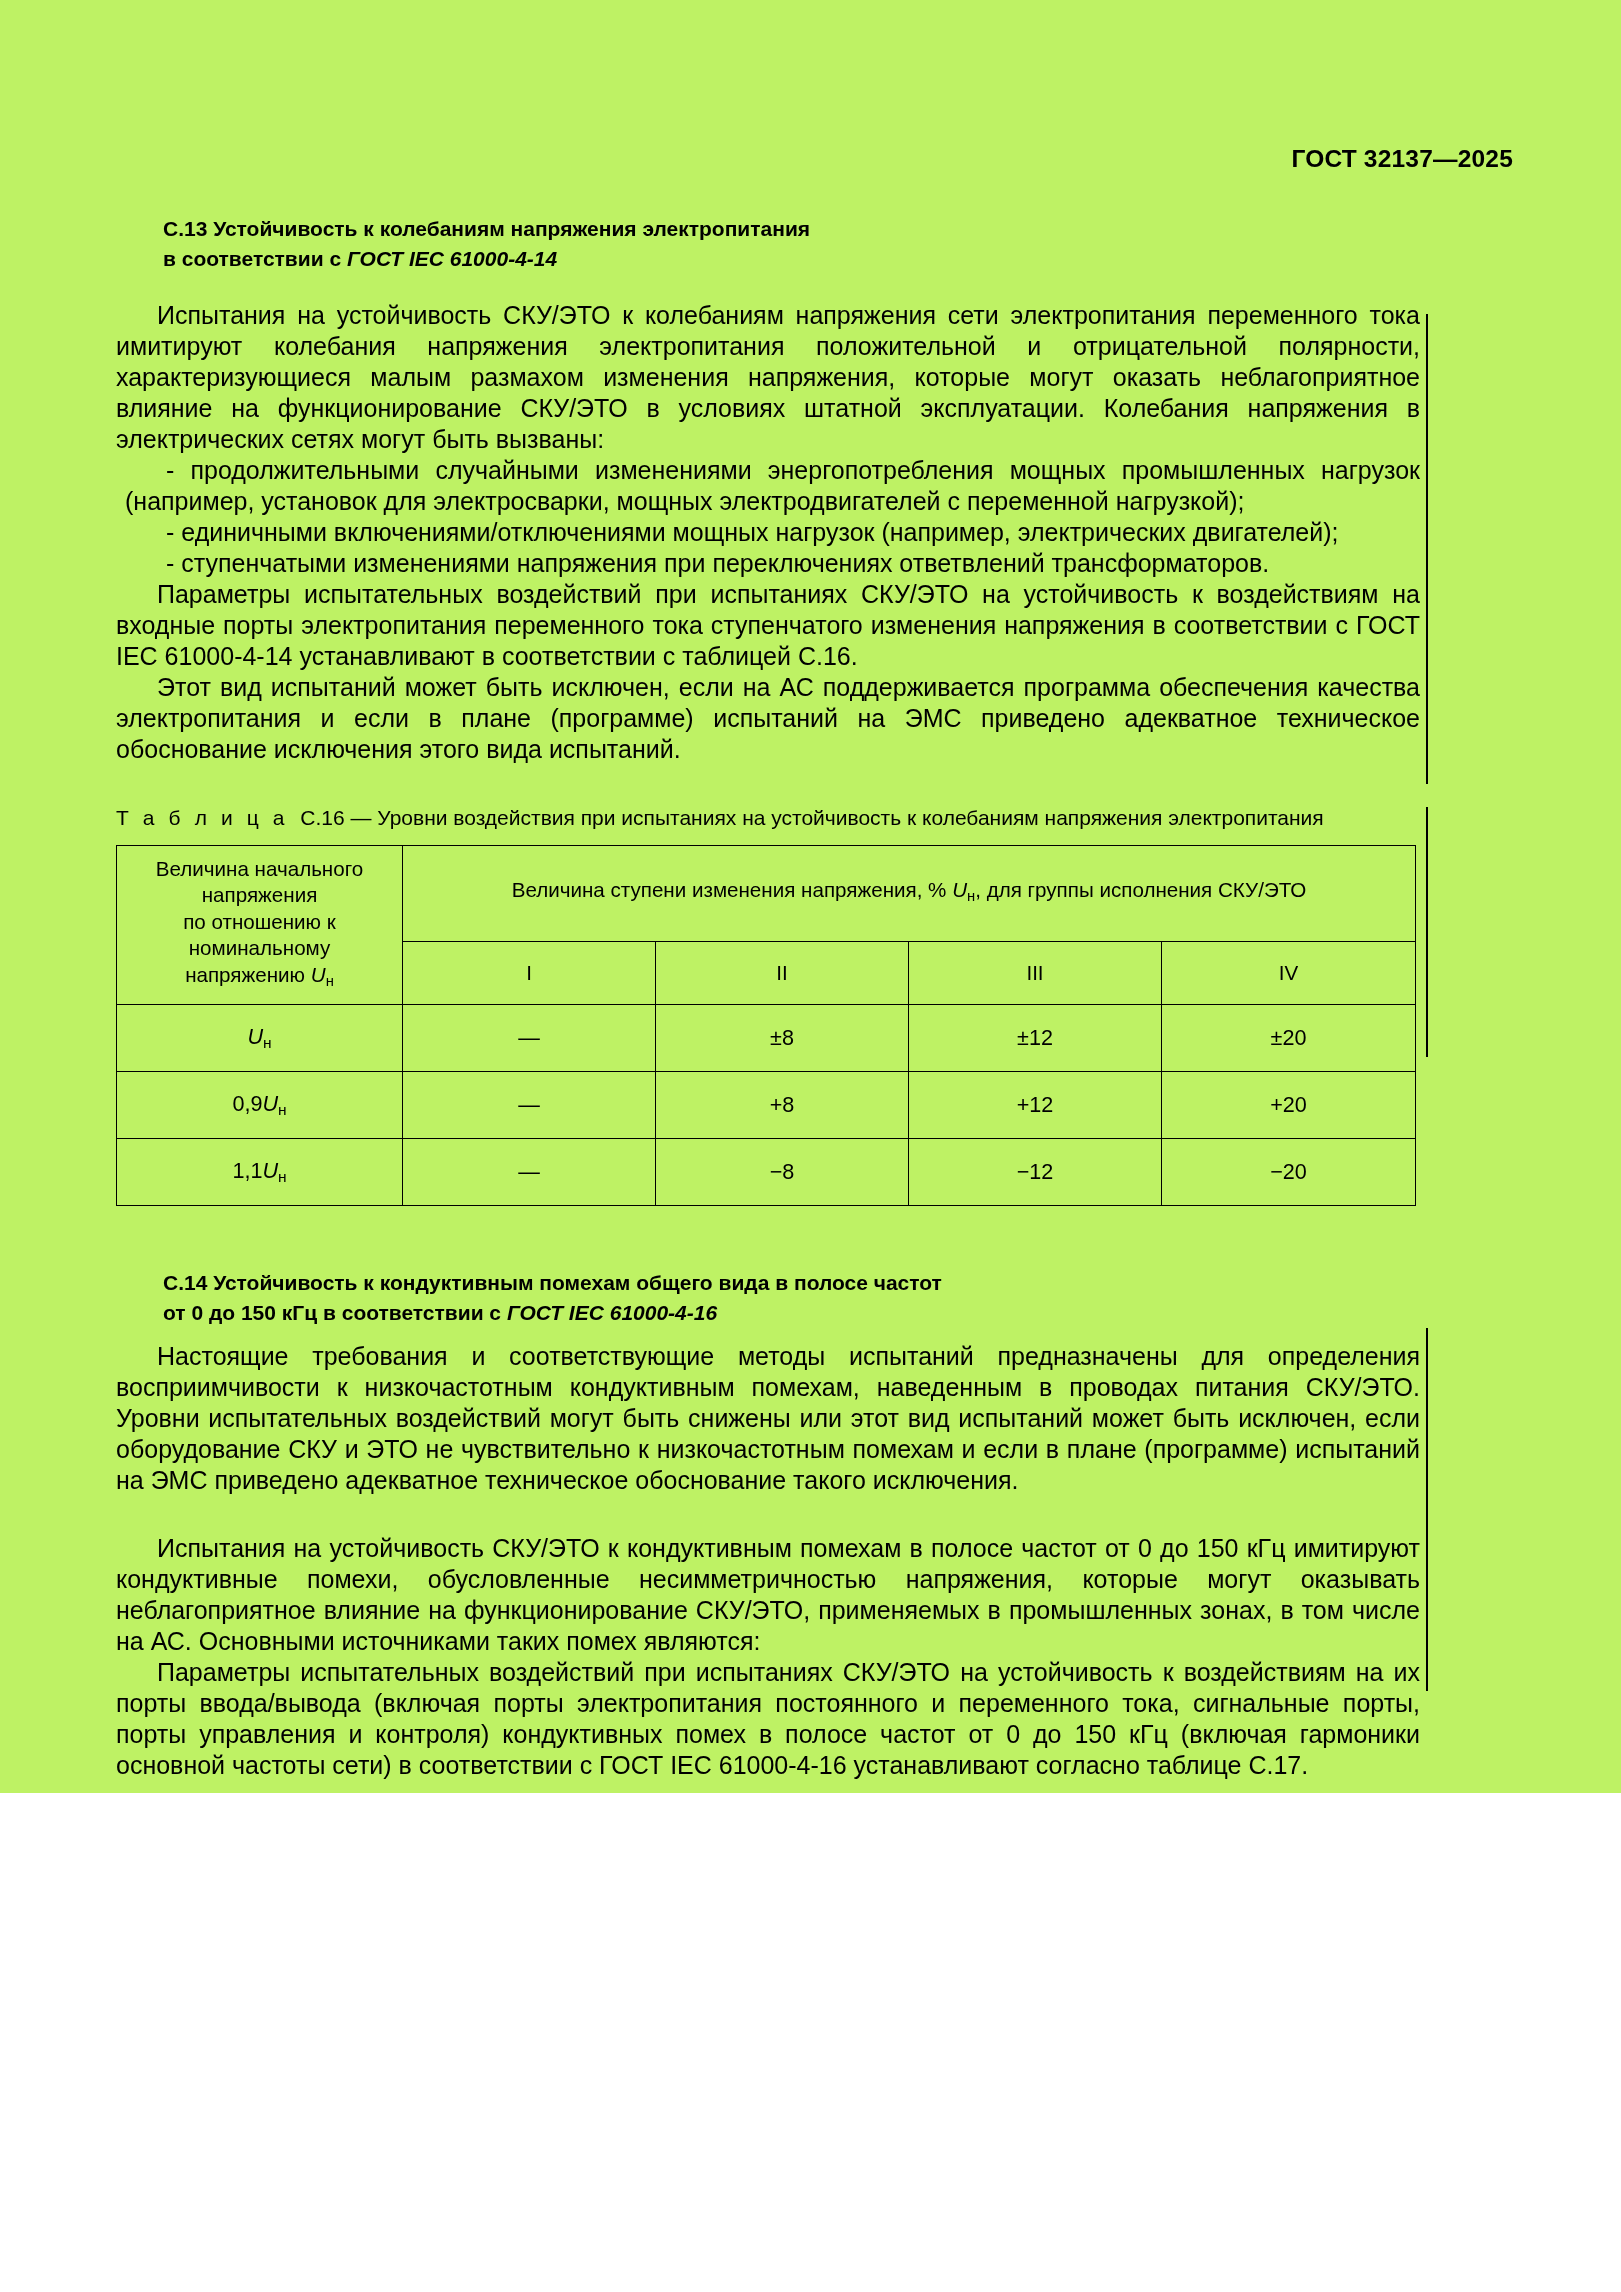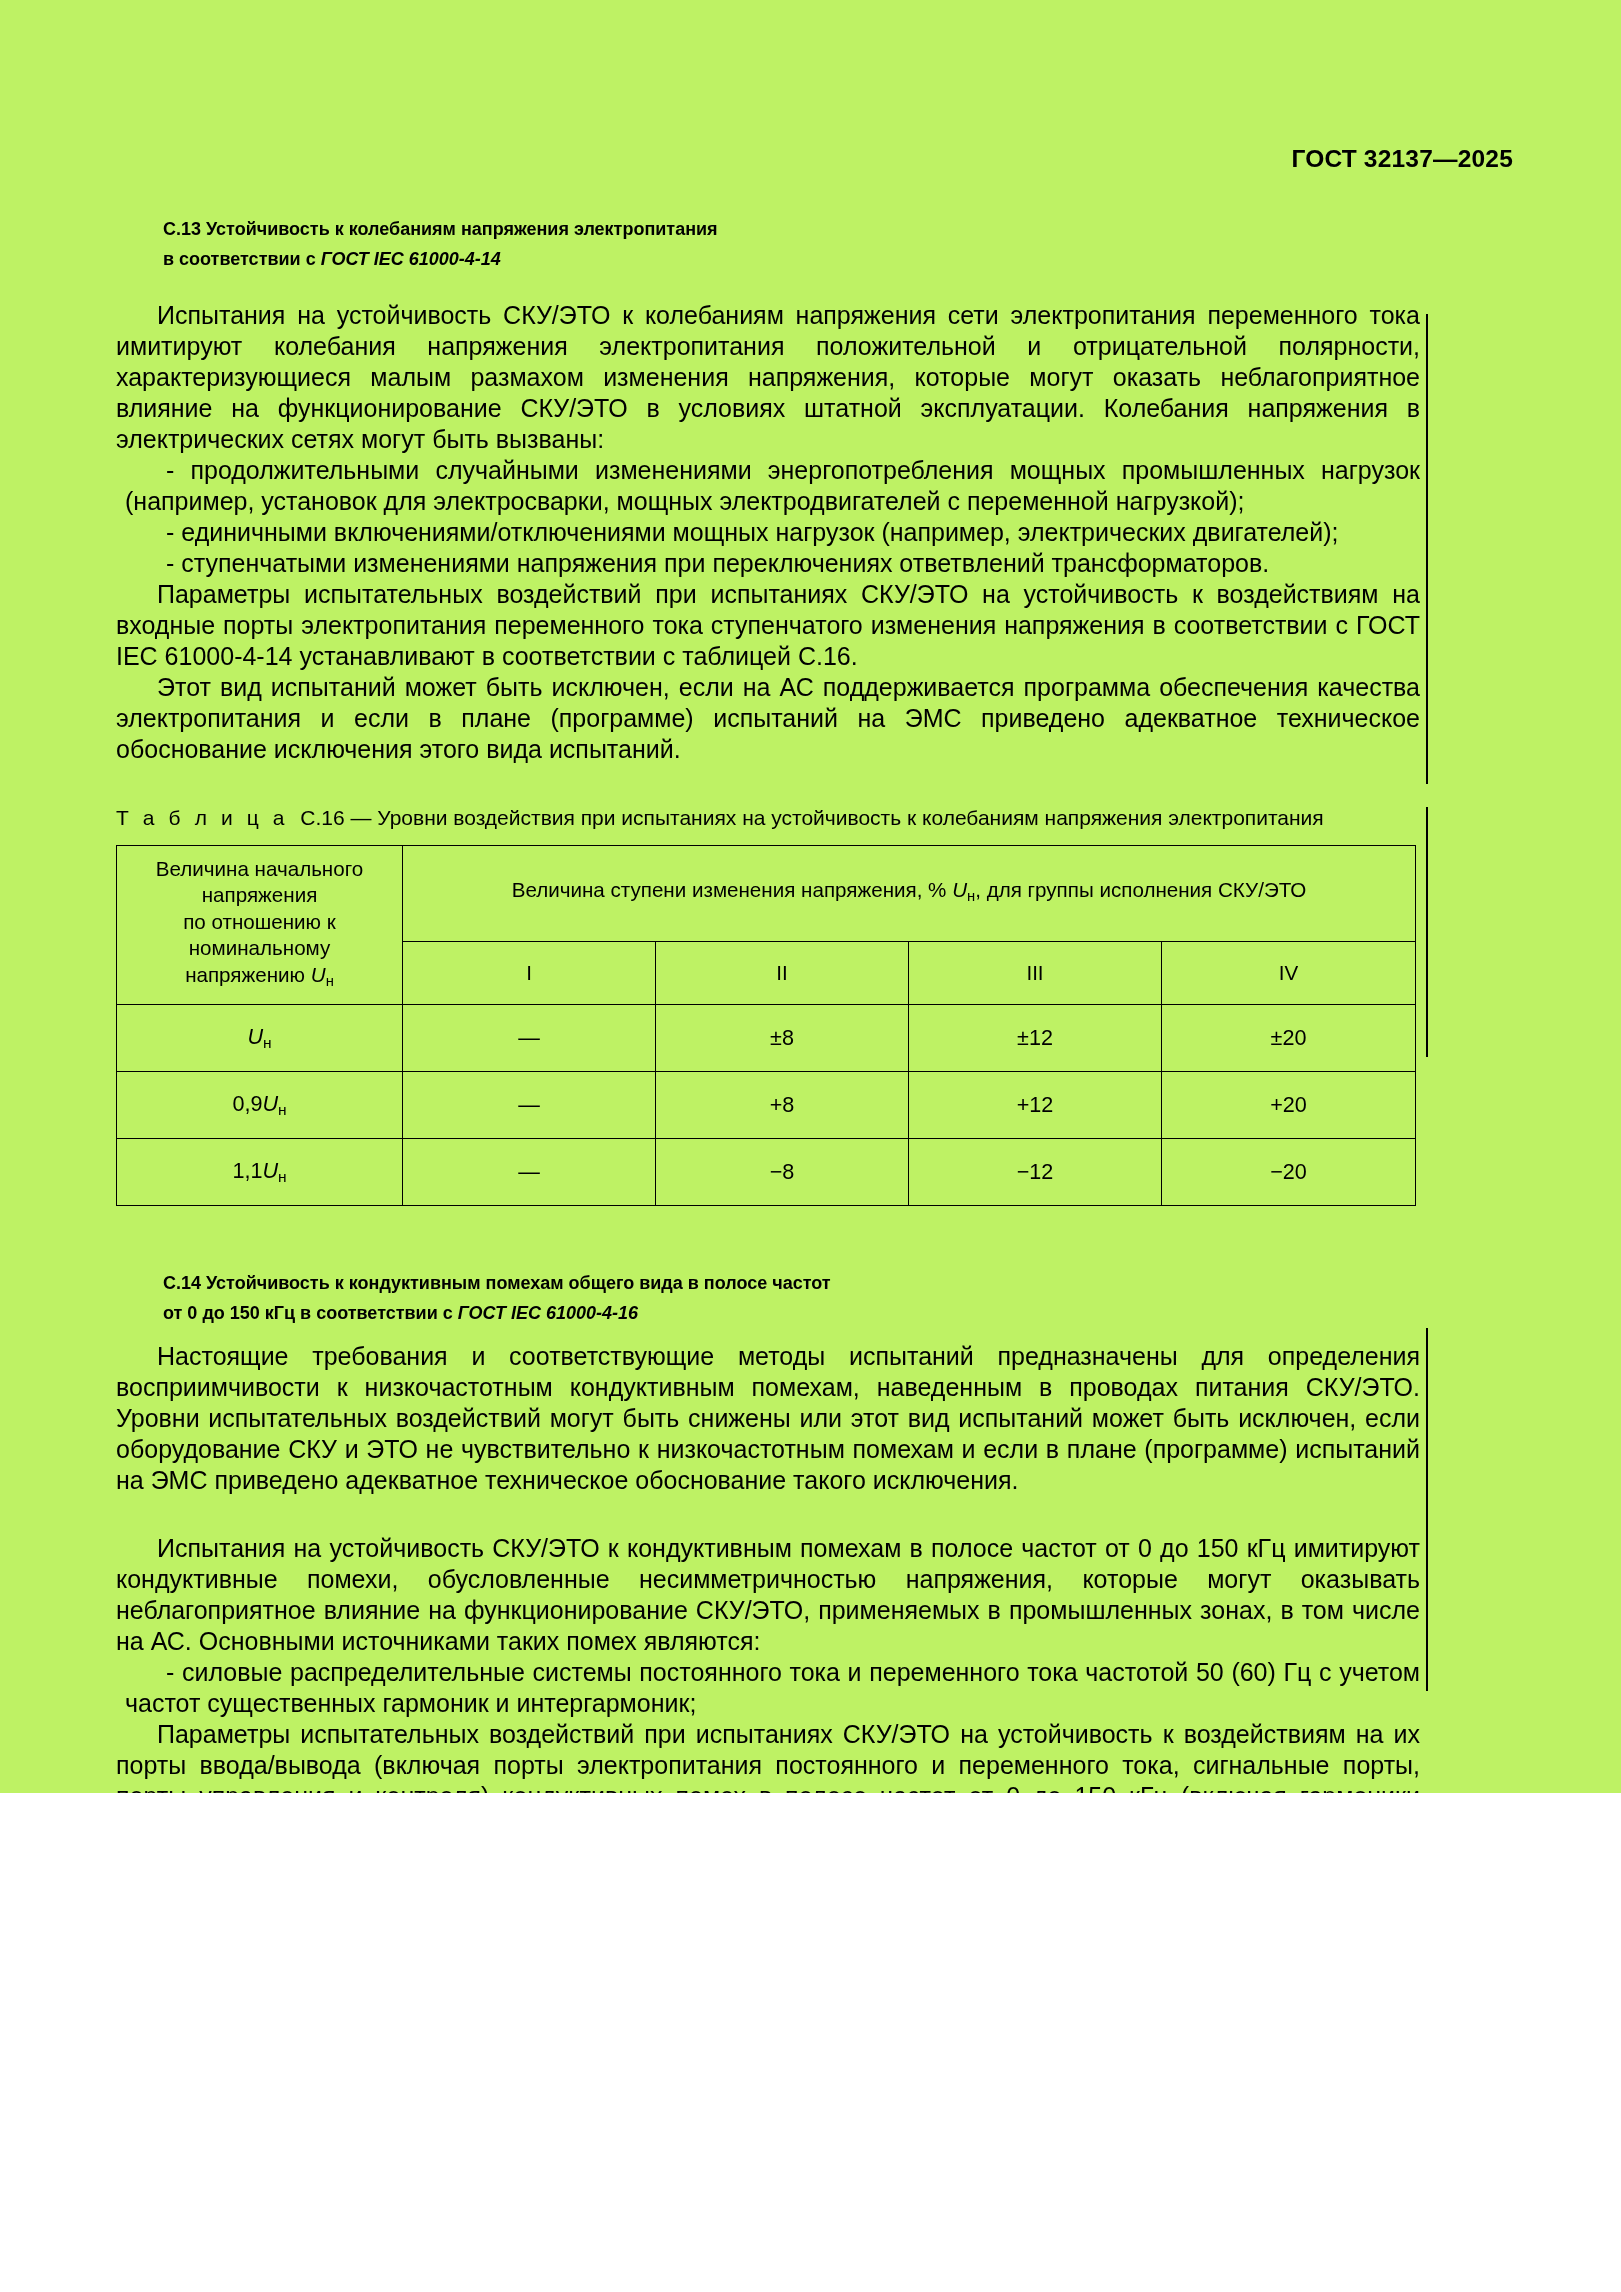--- a/index.html
+++ b/index.html
@@ -31,21 +31,21 @@
   
   .content {
     position: absolute;
     left: 116px;
     top: 214px;
     width: 1304px;
   }
 
   
   .section-heading {
-    font-size: 18px;
+    font-size: 21px;
     font-weight: bold;
     line-height: 30px;
     margin: 0 0 0 0;
     padding-left: 47px;
     text-indent: -47px;
     margin-left: 47px;
   }
   .section-heading .ital {
     font-style: italic;
   }
@@ -234,21 +234,20 @@
       <span class="line2"><span>от 0 до 150 кГц в соответствии с </span><span class="ital">ГОСТ IEC 61000-4-16</span></span>
     </div>
 
     <div class="gap-sm"></div>
 
     <p class="body indent"><span>Настоящие требования и соответствующие методы испытаний предназначены для определения восприимчивости к низкочастотным кондуктивным помехам, наведенным в проводах питания СКУ/ЭТО. Уровни испытательных воздействий могут быть снижены или этот вид испытаний может быть исключен, если оборудование СКУ и ЭТО не чувствительно к низкочастотным помехам и если в плане </span><span class="ital">(программе)</span><span> испытаний на ЭМС приведено адекватное техническое обоснование такого исключения.</span></p>
 
     <div class="gap-lg"></div>
 
     <p class="body indent">Испытания на устойчивость СКУ/ЭТО к кондуктивным помехам в полосе частот от 0 до 150 кГц имитируют кондуктивные помехи, обусловленные несимметричностью напряжения, которые могут оказывать неблагоприятное влияние на функционирование СКУ/ЭТО, применяемых в промышленных зонах, в том числе на АС. Основными источниками таких помех являются:</p>
-    <p class="body bullet">- силовые распределительные системы постоянного тока и переменного тока частотой 50 (60) Гц с учетом частот существенных гармоник и интергармоник;</p>
     <p class="body indent">Параметры испытательных воздействий при испытаниях СКУ/ЭТО на устойчивость к воздействиям на их порты ввода/вывода (включая порты электропитания постоянного и переменного тока, сигнальные порты, порты управления и контроля) кондуктивных помех в полосе частот от 0 до 150 кГц (включая гармоники основной частоты сети) в соответствии с ГОСТ IEC 61000-4-16 устанавливают согласно таблице С.17.</p>
 
   </div>
 
   <div class="page-number">35</div>
 
 </div>
 
 
 </body></html>

